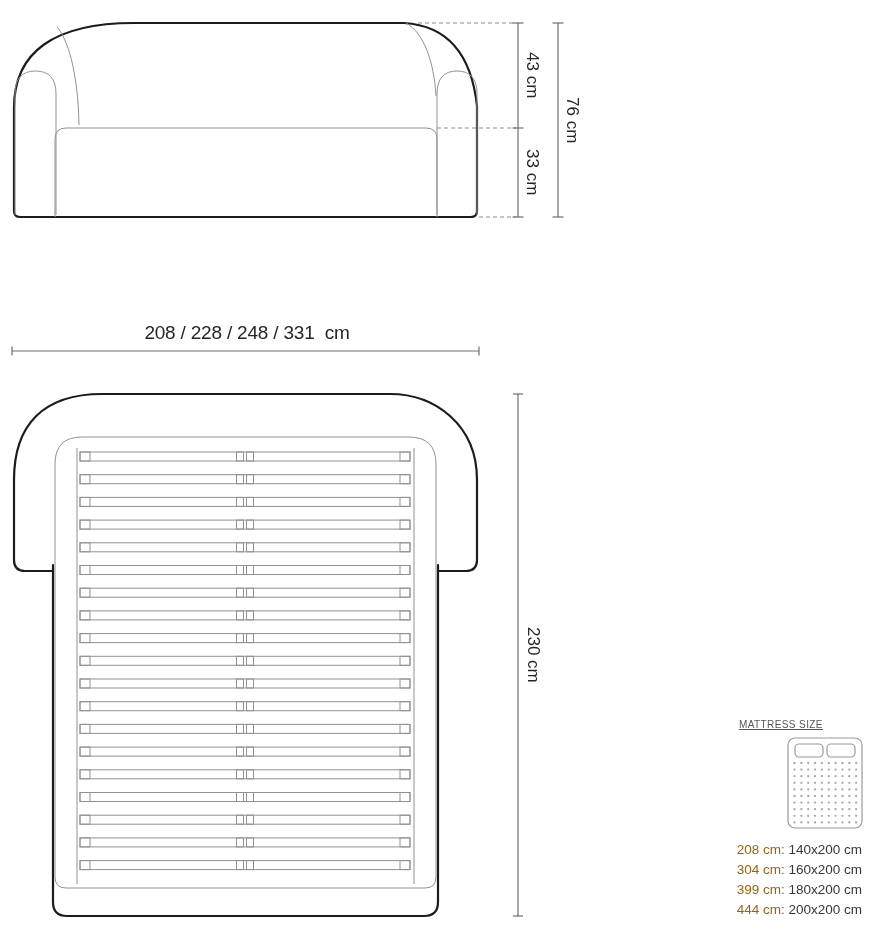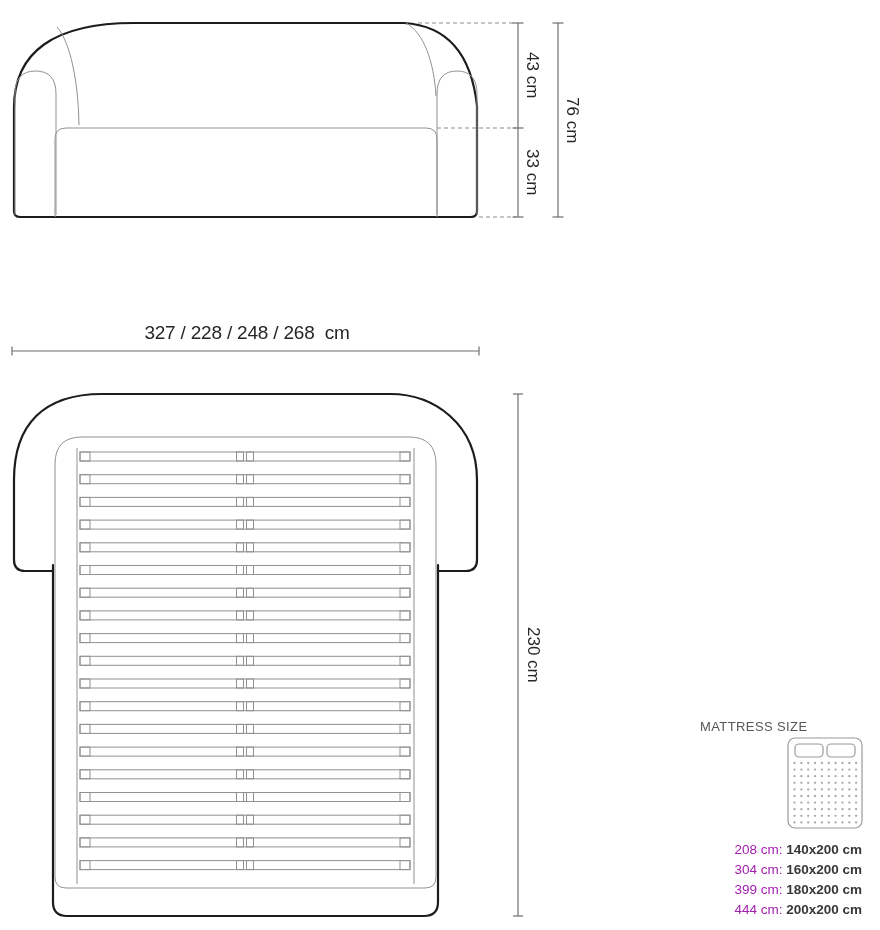--- a/index.html
+++ b/index.html
@@ -18,25 +18,25 @@
   .hlabel{position:absolute;left:0;top:322px;width:494px;text-align:center;
     font-size:19px;color:#262626;white-space:pre;letter-spacing:-0.2px;}
   .vlabel{position:absolute;writing-mode:vertical-rl;text-align:center;
     font-size:17px;color:#262626;white-space:pre;}
   #label-43{left:520px;top:23px;height:105px;width:22px;}
   #label-33{left:520px;top:128px;height:89px;width:22px;}
   #label-76{left:560px;top:23px;height:194px;width:22px;}
   #label-230{left:521px;top:394px;height:522px;width:22px;}
 
   #mattress-title{position:absolute;left:700px;top:719px;width:162px;
-    text-align:left;font-size:13px;letter-spacing:0.4px;color:#565656;}
+    text-align:center;font-size:10px;letter-spacing:0.4px;color:#565656;text-decoration:underline;}
   #mattress-sizes{position:absolute;left:620px;top:840px;width:242px;text-align:right;}
   .size-row{height:20px;line-height:20px;font-size:13.5px;white-space:pre;}
-  .size-row .lbl{color:#a21caf;}
-  .size-row .val{color:#383838;font-weight:bold;}
+  .size-row .lbl{color:#a16207;}
+  .size-row .val{color:#383838;font-weight:normal;}
 </style>
 </head>
 <body>
 
 <div id="page">
 
   <svg id="drawing" width="880" height="930" viewBox="0 0 880 930">
 
     <g>
       <path class="bold-line" d="M 14,211 L 14,108 C 14,52 54,23 134,23 L 404,23 C 452,26 472,60 477,106 L 477,211
@@ -279,21 +279,21 @@
           <circle cx="856.1" cy="789.4" r="1.15"></circle>
           <circle cx="856.1" cy="796.0" r="1.15"></circle>
           <circle cx="856.1" cy="802.6" r="1.15"></circle>
           <circle cx="856.1" cy="809.2" r="1.15"></circle>
           <circle cx="856.1" cy="815.8" r="1.15"></circle>
           <circle cx="856.1" cy="822.4" r="1.15"></circle>
         </g>
     </g>
   </svg>
 
-  <div class="hlabel">327 / 228 / 248 / 268  cm</div>
+  <div class="hlabel">208 / 228 / 248 / 331  cm</div>
   <div id="label-43" class="vlabel">43 cm</div>
   <div id="label-33" class="vlabel">33 cm</div>
   <div id="label-76" class="vlabel">76 cm</div>
   <div id="label-230" class="vlabel">230 cm</div>
 
   <div id="mattress-title">MATTRESS SIZE</div>
 
   <div id="mattress-sizes">
     <div class="size-row"><span class="lbl">208 cm:</span> <span class="val">140x200 cm</span></div>
     <div class="size-row"><span class="lbl">304 cm:</span> <span class="val">160x200 cm</span></div>

